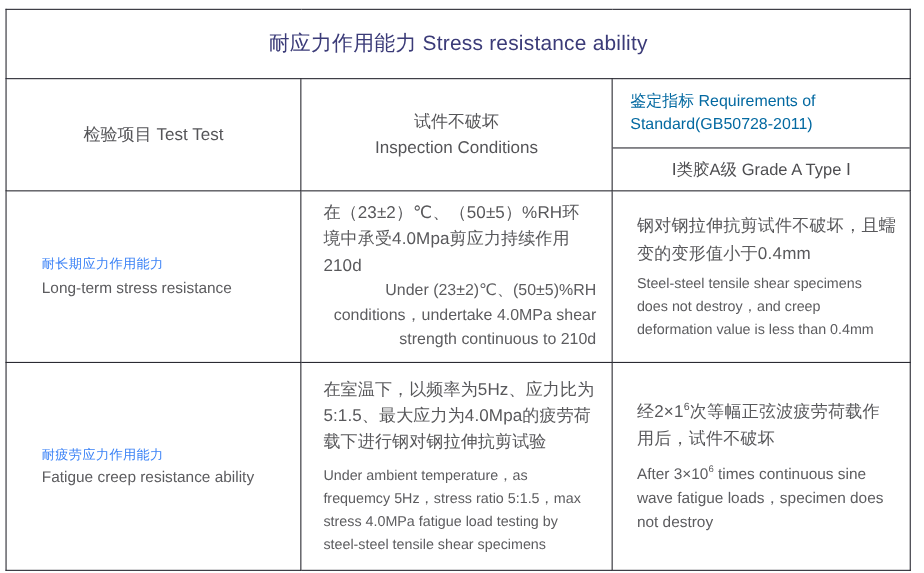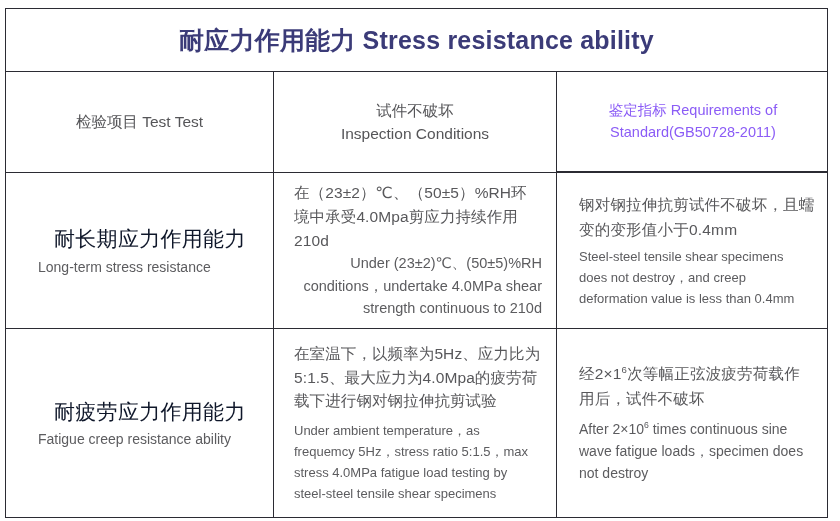--- a/index.html
+++ b/index.html
@@ -41,24 +41,24 @@
 
   
   td.title-cell {
     height: 62px;
     text-align: center;
     vertical-align: middle;
   }
   .title-text {
     display: block;
     color: #3b3b78;
-    font-size: 25px;
+    font-size: 19px;
     letter-spacing: 0.2px;
     line-height: 1.2;
-    font-weight: 700;
+    font-weight: 400;
   }
 
   
   td.hdr {
     height: 100px;
     color: #555558;
   }
   .hdr-inner {
     text-align: center;
     font-size: 15.5px;
@@ -84,23 +84,23 @@
     border-bottom: 1px solid #2b2b33 !important;
     vertical-align: middle;
   }
   td.sub-bot {
     height: 38px;
     vertical-align: middle;
   }
   .req-text {
     font-size: 14.5px;
     line-height: 1.45;
-    color: #8b5cf6;
+    color: #0369a1;
     padding: 0 14px 0 16px;
-    text-align: center;
+    text-align: left;
   }
   .grade-text {
     font-size: 15px;
     color: #4d4d50;
     text-align: center;
     padding: 0 8px;
   }
 
   
   td.c-item   { width: 268px; }
@@ -109,25 +109,24 @@
 
   td.r1 { height: 155px; }
   td.r2 { height: 188px; }
 
   .item-box {
     text-align: left;
     padding: 0 12px 0 32px;
   }
   .item-cn {
     display: block;
-    font-size: 21px;
-    color: #0f172a;
+    font-size: 12px;
+    color: #3b82f6;
     line-height: 1.55;
     letter-spacing: 0.3px;
-    margin-left: 16px;
   }
   .item-en {
     display: block;
     font-size: 14px;
     color: #5c5c5f;
     line-height: 1.6;
   }
 
   .cond-box {
     padding: 0 14px 0 20px;
@@ -215,20 +214,25 @@
         </div>
       </td>
       <td class="hdr c-req">
         <table class="sub">
           <tbody>
                 <tr>
             <td class="sub-top">
               <div class="req-text">鉴定指标 Requirements of Standard(GB50728-2011)</div>
             </td>
           </tr>
+          <tr>
+            <td class="sub-bot">
+              <div class="grade-text">Ⅰ类胶A级  Grade A Type Ⅰ</div>
+            </td>
+          </tr>
         </tbody>
             </table>
       </td>
     </tr>
 
     <tr>
       <td class="r1 c-item">
         <div class="item-box">
           <span class="item-cn">耐长期应力作用能力</span>
           <span class="item-en">Long-term stress resistance</span>
@@ -257,20 +261,20 @@
       </td>
       <td class="r2 c-cond">
         <div class="cond-box">
           <span class="cond-cn">在室温下，以频率为5Hz、应力比为5:1.5、最大应力为4.0Mpa的疲劳荷载下进行钢对钢拉伸抗剪试验</span>
           <span class="cond-en-sm">Under ambient temperature，as frequemcy 5Hz，stress ratio 5:1.5，max stress 4.0MPa fatigue load testing by steel-steel tensile shear specimens</span>
         </div>
       </td>
       <td class="r2 c-req">
         <div class="req-box">
           <span class="req-cn"><span>经2×1</span><sup>6</sup><span>次等幅正弦波疲劳荷载作用后，试件不破坏</span></span>
-          <span class="req-en"><span>After 2×10</span><sup>6</sup><span> times continuous sine wave fatigue loads，specimen does not destroy</span></span>
+          <span class="req-en"><span>After 3×10</span><sup>6</sup><span> times continuous sine wave fatigue loads，specimen does not destroy</span></span>
         </div>
       </td>
     </tr>
 
   </tbody>
     </table>
 </div>
 
 </body></html>

